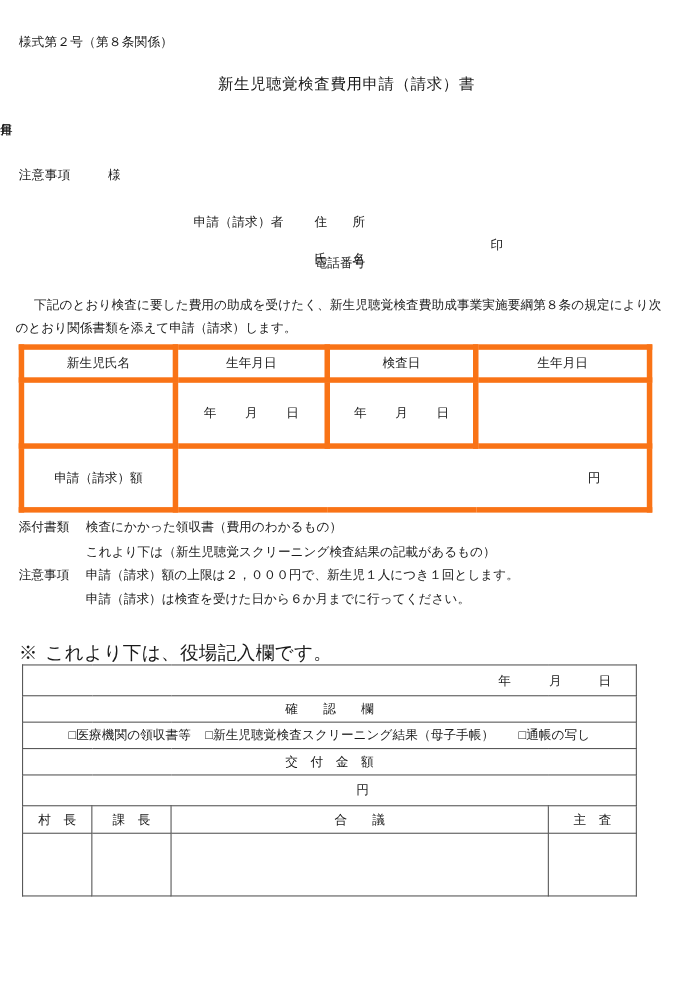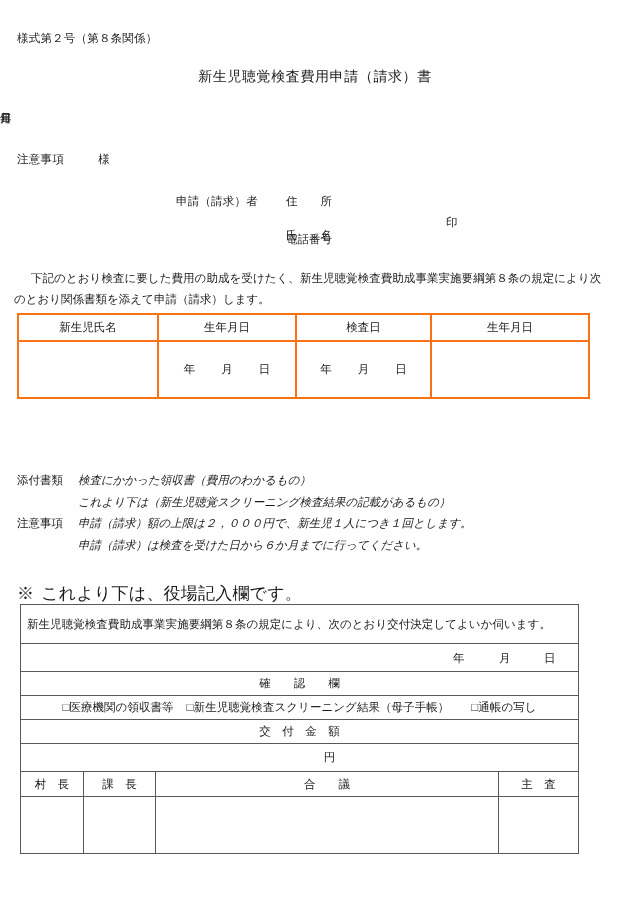--- a/index.html
+++ b/index.html
@@ -52,21 +52,21 @@
   
   .main-table {
     position: absolute;
     left: 17px; top: 313px;
     width: 571px;
     border-collapse: collapse;
     table-layout: fixed;
     font-size: 11.5px;
   }
   .main-table td {
-    border: 2px solid #f97316;
+    border: 5px solid #f97316;
     text-align: center;
     vertical-align: middle;
     padding: 0;
   }
   .main-table .hdr-row td { height: 25px; }
   .main-table .val-row td { height: 55px; }
   .main-table .amt-row td { height: 53px; }
   .ymd-cell { letter-spacing: 0; }
   .ymd-cell span { display: inline-block; }
   .ymd-cell .y { margin-right: 26px; }
@@ -76,21 +76,21 @@
 
   
   .notes {
     position: absolute;
     left: 17px; top: 470px;
     font-size: 11.5px;
     line-height: 21.5px;
   }
   .note-row { display: block; white-space: nowrap; }
   .note-label { display: inline-block; width: 61px; }
-  .note-text { display: inline-block; font-style: italic; }
+  .note-text { display: inline-block; }
 
   
   .office-note { left: 17px; top: 582px; font-size: 17px; letter-spacing: .2px; }
   .office-note .mark { margin-right: 7px; }
 
   .office-table {
     position: absolute;
     left: 20px; top: 604px;
     width: 558px;
     border-collapse: collapse;
@@ -165,20 +165,26 @@
       <tr class="val-row">
         <td></td>
         <td class="ymd-cell">
           <span class="y">年</span><span class="m">月</span><span class="d">日</span>
         </td>
         <td class="ymd-cell">
           <span class="y">年</span><span class="m">月</span><span class="d">日</span>
         </td>
         <td></td>
       </tr>
+      <tr class="amt-row">
+        <td>申請（請求）額</td>
+        <td class="amt-cell" colspan="3">
+          <span class="amt-inner">円</span>
+        </td>
+      </tr>
     </tbody>
   </table>
 
   <div class="notes">
     <span class="note-row">
       <span class="note-label">添付書類</span><span class="note-text">検査にかかった領収書（費用のわかるもの）</span>
     </span>
     <span class="note-row">
       <span class="note-label"></span><span class="note-text">これより下は（新生児聴覚スクリーニング検査結果の記載があるもの）</span>
     </span>
@@ -195,23 +201,20 @@
   </div>
 
   <table class="office-table">
     <colgroup>
       <col style="width:63px">
       <col style="width:72px">
       <col style="width:343px">
       <col style="width:80px">
     </colgroup>
     <tbody>
-      <tr class="o-intro">
-        <td colspan="4">新生児聴覚検査費助成事業実施要綱第８条の規定により、次のとおり交付決定してよいか伺います。</td>
-      </tr>
       <tr class="o-date">
         <td colspan="4">
           <span class="dwrap">
             <span class="y">年</span>
             <span class="m">月</span>
             <span class="d">日</span>
           </span>
         </td>
       </tr>
       <tr class="o-conf">

